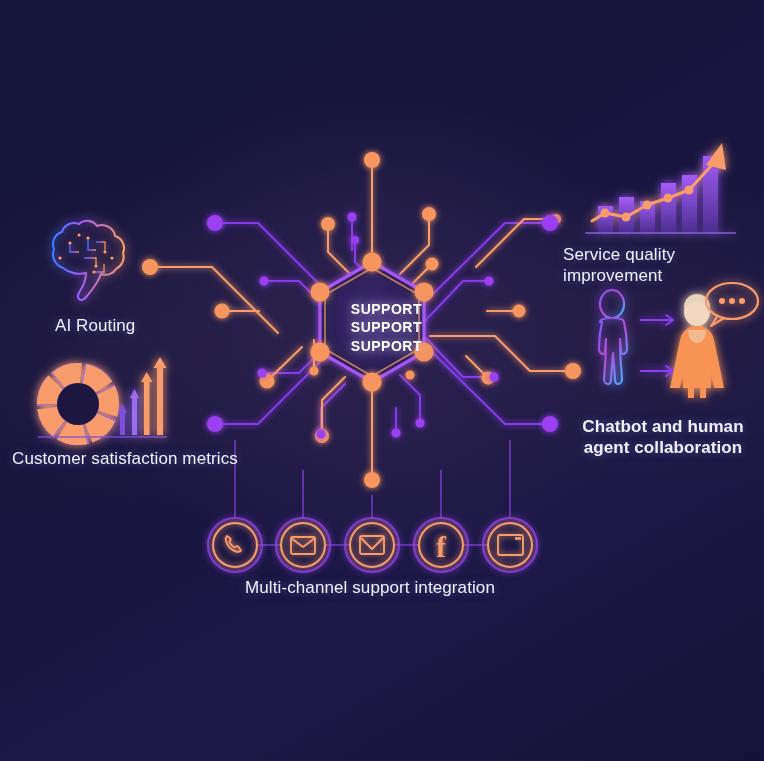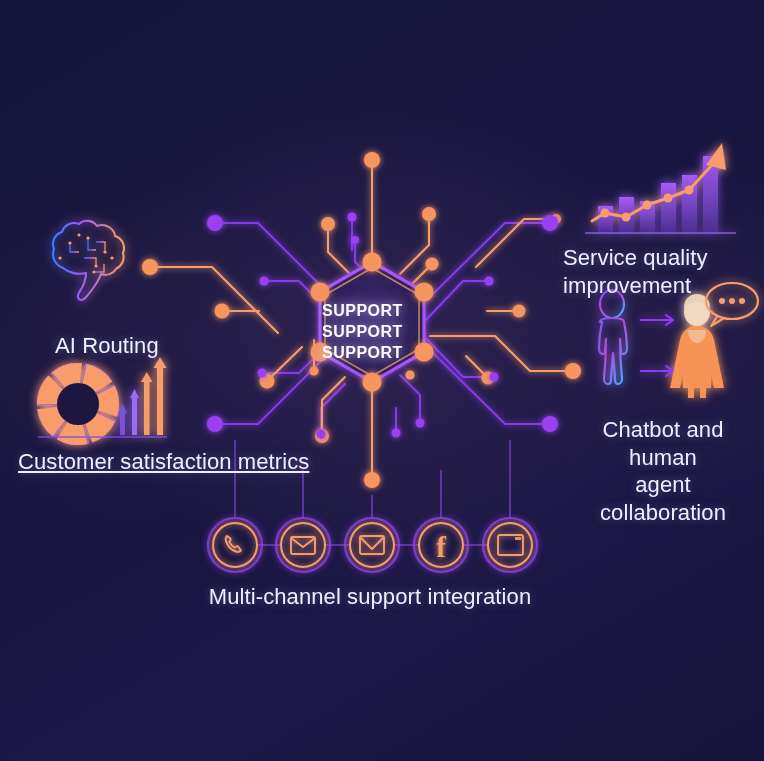--- a/index.html
+++ b/index.html
@@ -21,47 +21,46 @@
   }
   #net {
     position: absolute;
     inset: 0;
     width: 764px;
     height: 761px;
   }
   .lbl {
     position: absolute;
     color: #eef0fb;
-    font-size: 22px;
+    font-size: 17px;
     letter-spacing: 0.1px;
     line-height: 1.25;
     text-shadow: 0 0 9px rgba(120,120,210,0.55);
     white-space: pre-line;
     pointer-events: none;
   }
   .hexlabel {
     position: absolute;
     left: 322px;
     top: 300px;
     width: 100px;
-    text-align: left;
+    text-align: right;
     color: #ffffff;
-    font-size: 16px;
+    font-size: 14px;
     font-weight: 600;
     line-height: 1.32;
     letter-spacing: 0.5px;
     text-shadow: 0 0 10px rgba(255,255,255,0.5), 0 0 18px rgba(170,140,255,0.6);
   }
   .chan-label {
     position: absolute;
     left: 180px;
     top: 577px;
     width: 380px;
     text-align: center;
-    margin-top: 6px;
   }
 </style>
 </head>
 <body>
 
 <div id="stage">
 
   <svg id="net" viewBox="0 0 764 761">
     <defs>
       <filter id="glowO" x="-80%" y="-80%" width="260%" height="260%">
@@ -354,24 +353,24 @@
       </g>
     </g>
   </svg>
 
   <div class="hexlabel">
     <div>SUPPORT</div>
     <div>SUPPORT</div>
     <div>SUPPORT</div>
   </div>
 
-  <div class="lbl" style="left:55px; top:315px;margin-top:17px;">AI Routing</div>
-
-  <div class="lbl" style="left:18px; top:448px;text-decoration:underline;">Customer satisfaction metrics</div>
+  <div class="lbl" style="left:55px; top:315px;">AI Routing</div>
+
+  <div class="lbl" style="left:12px; top:448px;">Customer satisfaction metrics</div>
 
   <div class="lbl" style="left:563px; top:244px;">Service quality improvement</div>
 
-  <div class="lbl" style="left:577px; top:416px; width:172px; text-align:center;">Chatbot and human
+  <div class="lbl" style="left:577px; top:416px; width:172px; text-align:center;font-weight:bold;">Chatbot and human
 agent collaboration</div>
 
   <div class="lbl chan-label">Multi-channel support integration</div>
 
 </div>
 
 </body></html>

